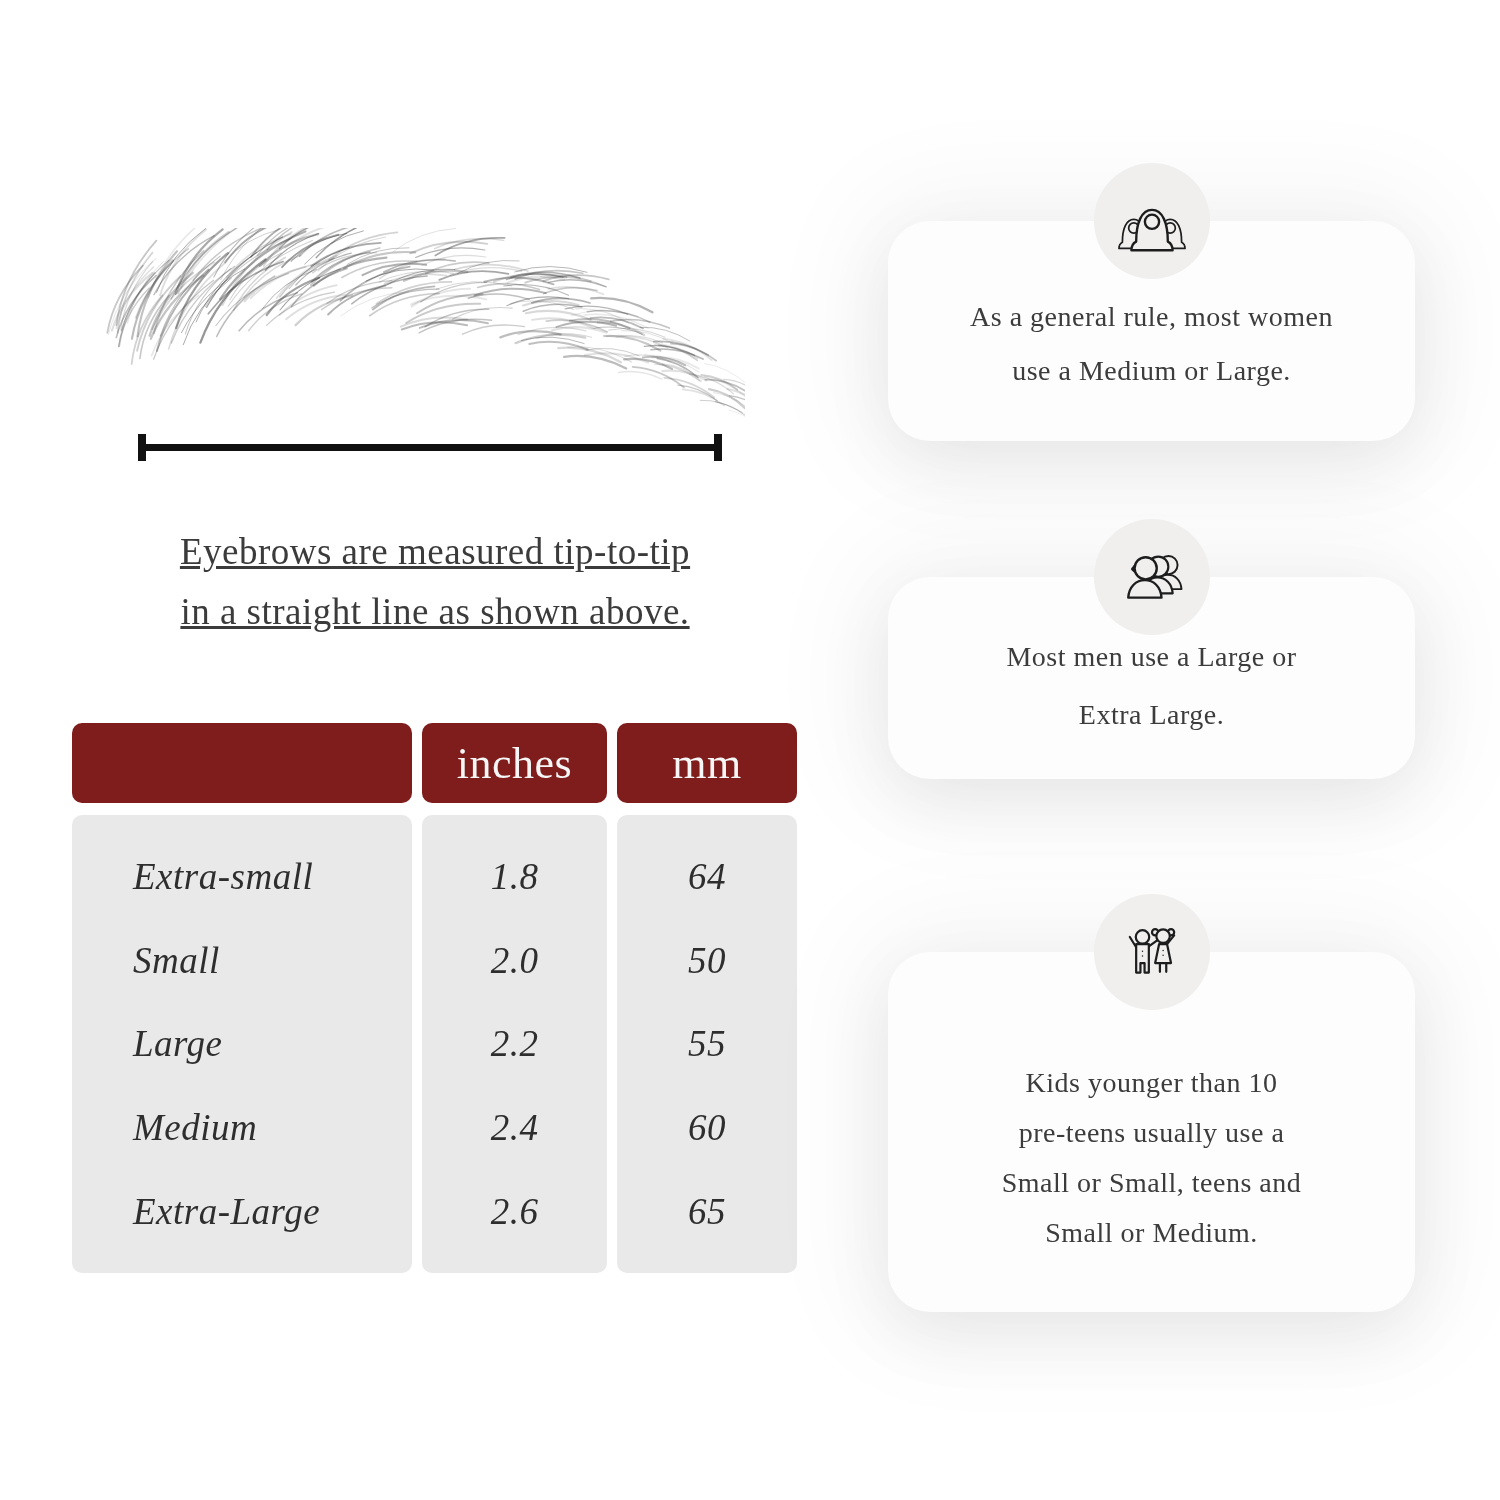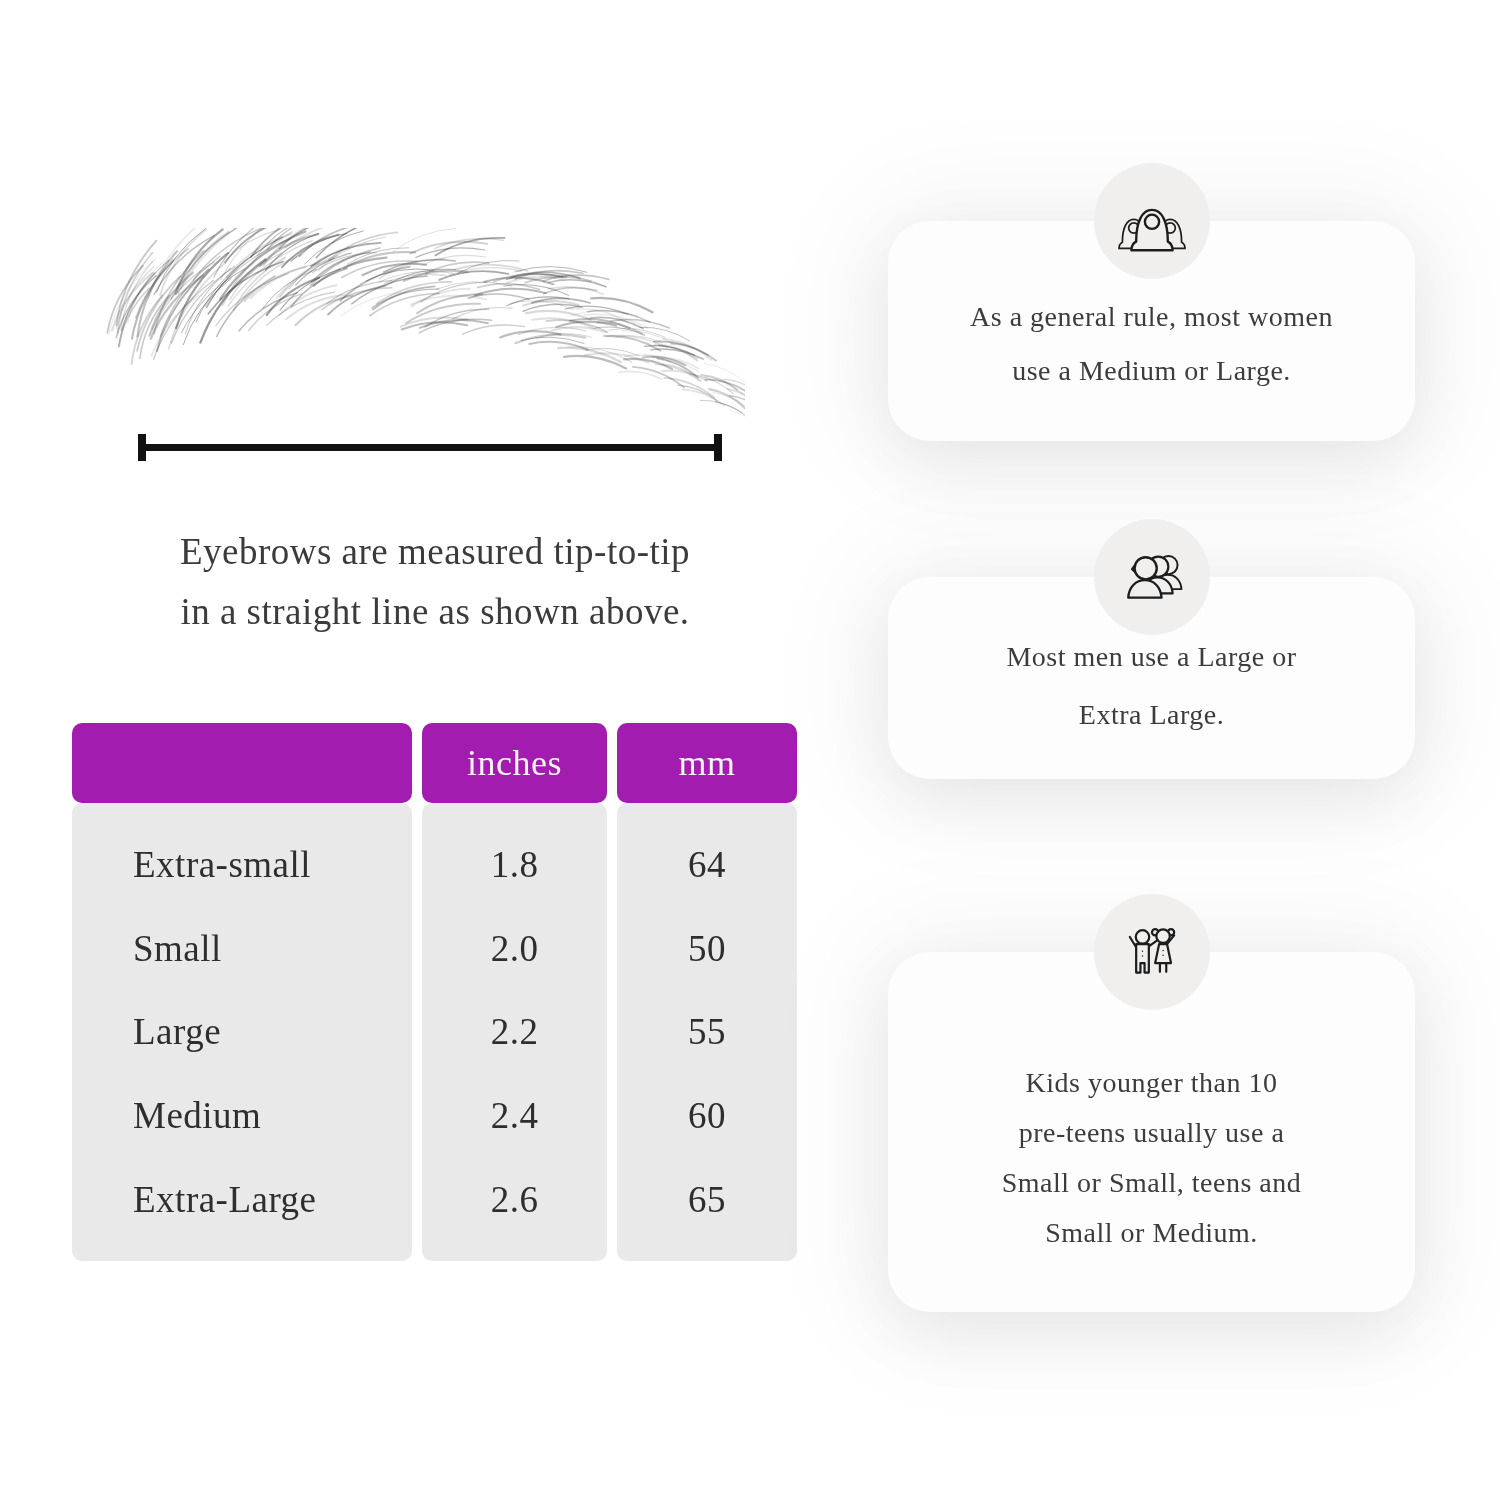--- a/index.html
+++ b/index.html
@@ -10,30 +10,30 @@
   
   .eyebrow-svg{position:absolute;left:95px;top:228px;width:650px;height:200px;}
   .measure-line{position:absolute;left:138px;top:444px;width:584px;height:7px;background:#111;}
   .measure-line::before,.measure-line::after{
     content:"";position:absolute;top:-10px;width:8px;height:27px;background:#111;
   }
   .measure-line::before{left:0;}
   .measure-line::after{right:0;}
   .figure-caption{
     position:absolute;left:85px;top:522px;width:700px;text-align:center;
-    font-size:37px;line-height:60px;color:#3b3b3b;letter-spacing:.5px;
+    font-size:37px;line-height:60px;color:#3b3b3b;letter-spacing:.5px;text-decoration:underline;
   }
   
   .size-table{position:absolute;left:72px;top:723px;width:725px;}
   .tbl-grid{display:grid;grid-template-columns:340px 185px 180px;column-gap:10px;}
   .tbl-head-cell{
-    height:80px;background:#a21caf;border-radius:10px;color:#f6f6f6;
-    display:flex;align-items:center;justify-content:center;font-size:36px;letter-spacing:.5px;
-  }
-  .tbl-body{}
+    height:80px;background:#7f1d1d;border-radius:10px;color:#f6f6f6;
+    display:flex;align-items:center;justify-content:center;font-size:44px;letter-spacing:.5px;
+  }
+  .tbl-body{margin-top:12px;font-style:italic;}
   .tbl-col{
     background:#e9e9e9;border-radius:10px;height:458px;box-sizing:border-box;
     padding:20px 0;display:flex;flex-direction:column;
   }
   .tbl-cell{flex:1;display:flex;align-items:center;font-size:37px;color:#2e2e2e;letter-spacing:.5px;}
   .tbl-col.labels .tbl-cell{justify-content:flex-start;padding-left:61px;}
   .tbl-col.nums .tbl-cell{justify-content:center;}
   
   .tip-card{
     position:absolute;left:888px;width:527px;background:#fdfdfd;border-radius:42px;

